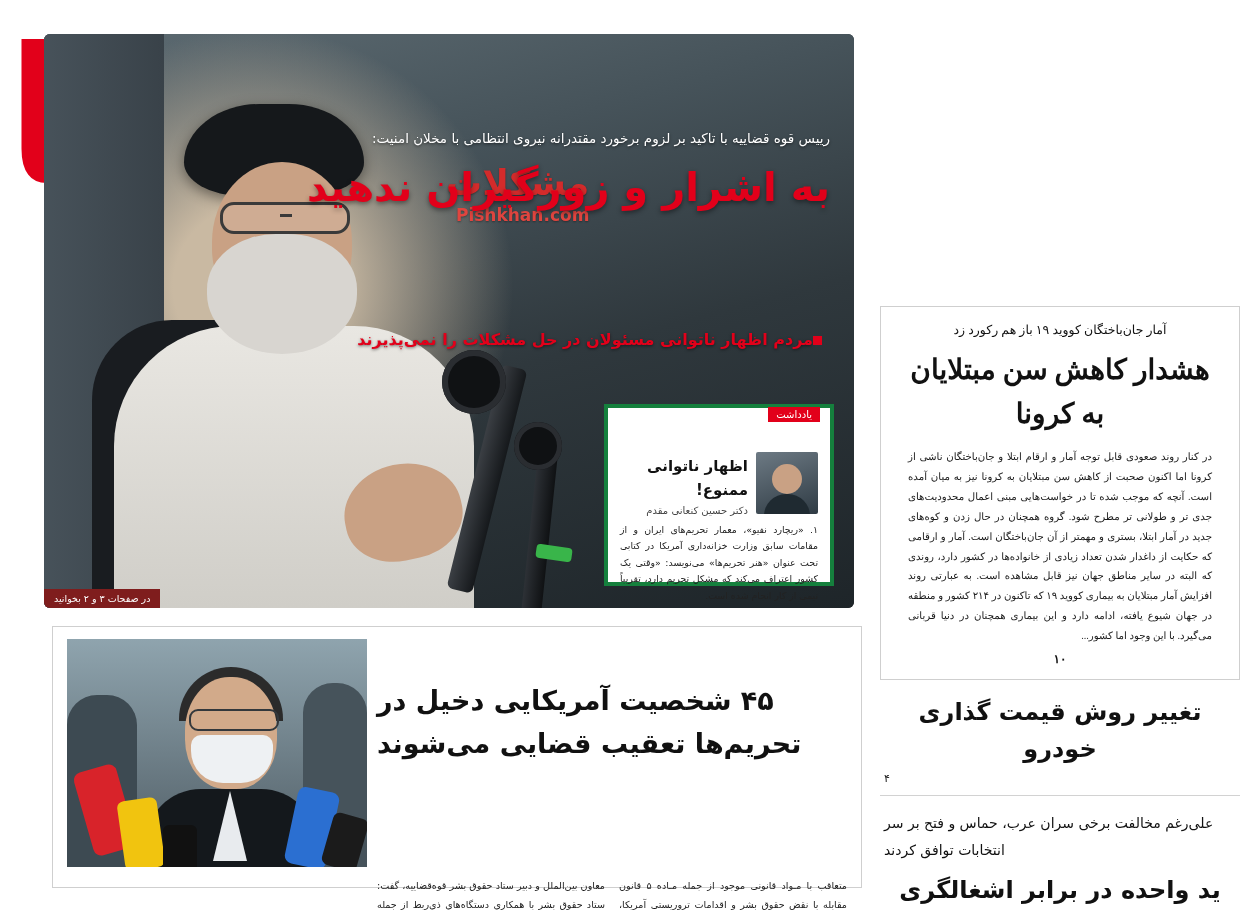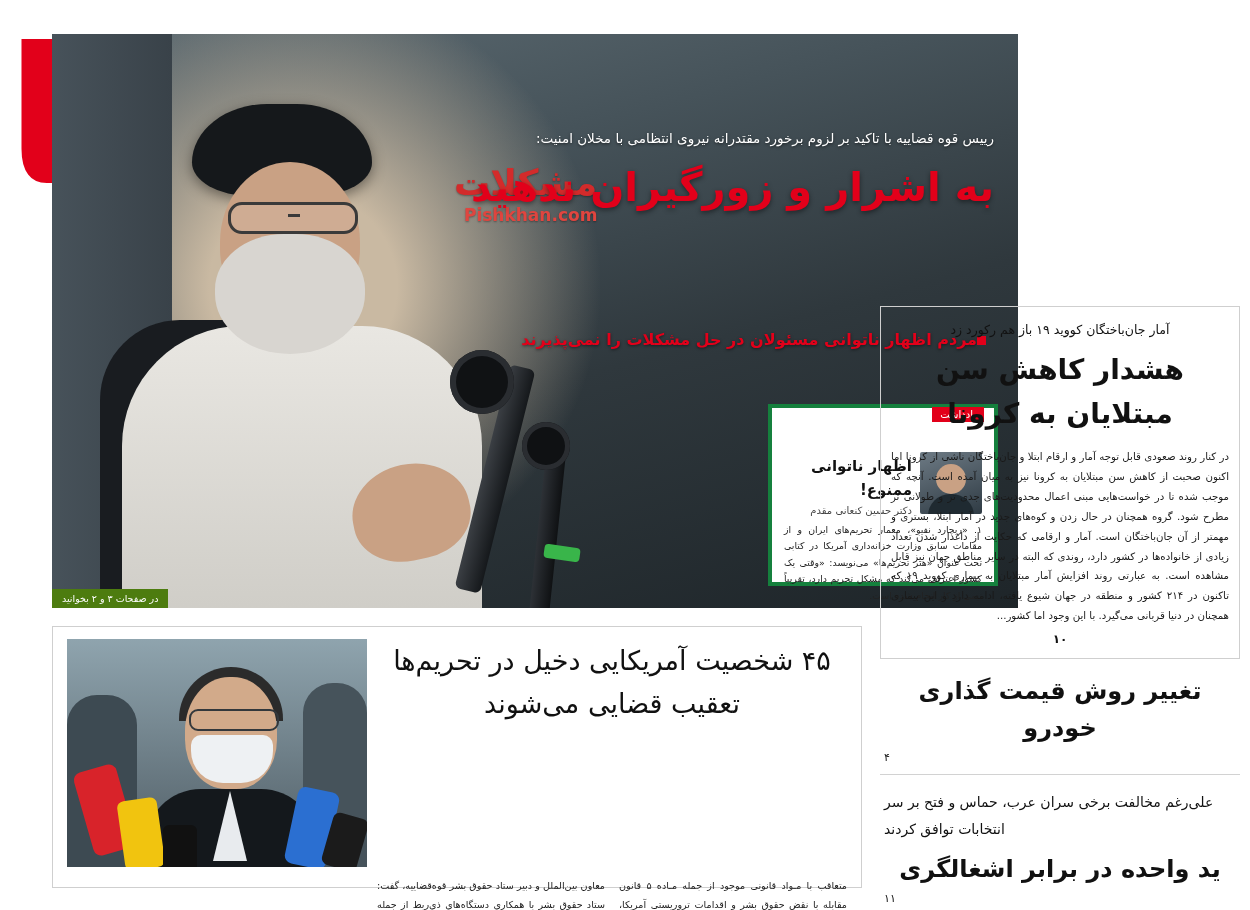--- a/index.html
+++ b/index.html
@@ -37,22 +37,22 @@
     text-align:center; font-size:11px; color:#111; line-height:1.9;
     direction:rtl;
   }
   .masthead-meta .sep{
     border-top:1px solid #d9d9d9; margin:3px 0;
   }
   .masthead-meta .row{white-space:nowrap;}
 
   
   .lead{
-    position:absolute; left:52px; top:34px; width:966px; height:574px;
-    overflow:hidden; background:#2a2f33;
+    position:absolute; left:44px; top:34px; width:810px; height:574px;
+    overflow:hidden; background:#2a2f33;border-radius:6px;
   }
   .lead-photo{
     position:absolute; inset:0;
     background:
       radial-gradient(circle at 26% 44%, #c9b9a2 0 12%, rgba(201,185,162,0) 38%),
       linear-gradient(165deg,#5d6b72 0%, #46535a 28%, #2f383d 58%, #1e2529 100%);
   }
   
   .fig-turban{
     position:absolute; left:140px; top:70px; width:180px; height:92px;
@@ -163,27 +163,27 @@
     content:"";position:absolute;left:8px;top:42px;width:46px;height:28px;background:#1f2a31;border-radius:22px 22px 0 0;
   }
   .note-title{
     margin-top:18px; font-size:15px; font-weight:bold; color:#111; text-align:right; line-height:1.6;
   }
   .note-author{font-size:10px;color:#444;text-align:right;margin-top:3px;}
   .note-body{
     clear:both; font-size:9.4px; color:#222; line-height:1.75; text-align:justify; margin-top:6px;
   }
   .lead-corner{
-    position:absolute; left:0; bottom:0; background:#4d7c0f; color:#fff;
+    position:absolute; left:0; bottom:0; background:#7f1d1d; color:#fff;
     font-size:9.5px; padding:4px 10px; direction:rtl;text-align:center;
   }
 
   
   .rcol{position:absolute; right:10px; top:306px; width:360px;}
-  .box{border:1px solid #cfcfcf; padding:12px 10px; box-sizing:border-box; direction:rtl;}
+  .box{border:1px solid #cfcfcf; padding:12px 27px; box-sizing:border-box; direction:rtl;font-family:Liberation Serif, serif;}
   .box-kicker{font-size:12.5px;color:#111;text-align:center;line-height:1.8;}
   .box-title{
     font-size:28px;font-weight:bold;color:#111;text-align:center;line-height:1.6;margin:6px 0 10px;
   }
   .box-body{font-size:10.2px;color:#1a1a1a;line-height:1.95;text-align:justify;}
   .pagenum{font-size:12px;font-weight:bold;color:#111;margin-top:6px;text-align:center;}
 
   .rpt{margin-top:14px;direction:rtl;padding:0 4px;}
   .rpt-kicker{font-size:11.5px;color:#111;text-align:center;}
   .rpt-kicker .red{color:#e2001a;font-weight:bold;}
@@ -191,22 +191,22 @@
   .rpt-num{font-size:11px;color:#111;margin-top:4px;text-align:left;}
   .hr{border-top:1px solid #d2d2d2;margin:10px 0 8px;}
   .rpt-sub{font-size:14px;color:#111;text-align:left;line-height:1.9;}
 
   
   .bottom{
     position:absolute; left:52px; top:626px; width:810px; height:262px;
     border:1px solid #cfcfcf; box-sizing:border-box; direction:rtl; padding:12px 14px;
   }
   .bot-title{
-    font-size:27px;font-weight:normal;color:#111;line-height:1.6;text-align:center;
-    width:470px; float:right;
+    font-size:27px;font-weight:bold;color:#111;line-height:1.6;text-align:left;
+    width:470px; float:right;margin-top:40px;
   }
   .bot-photo{
     float:left; width:300px; height:228px; margin:0 0 0 0; overflow:hidden; position:relative;
     background:linear-gradient(180deg,#8fa4ae,#4e5b63);
   }
   .bot-photo .bp-face{
     position:absolute; left:118px; top:38px; width:92px; height:112px; background:#d2aa8a; border-radius:48% 48% 44% 44%;
   }
   .bot-photo .bp-hair{
     position:absolute; left:112px; top:28px; width:104px; height:54px; background:#2b2b2b; border-radius:52px 52px 0 0;

